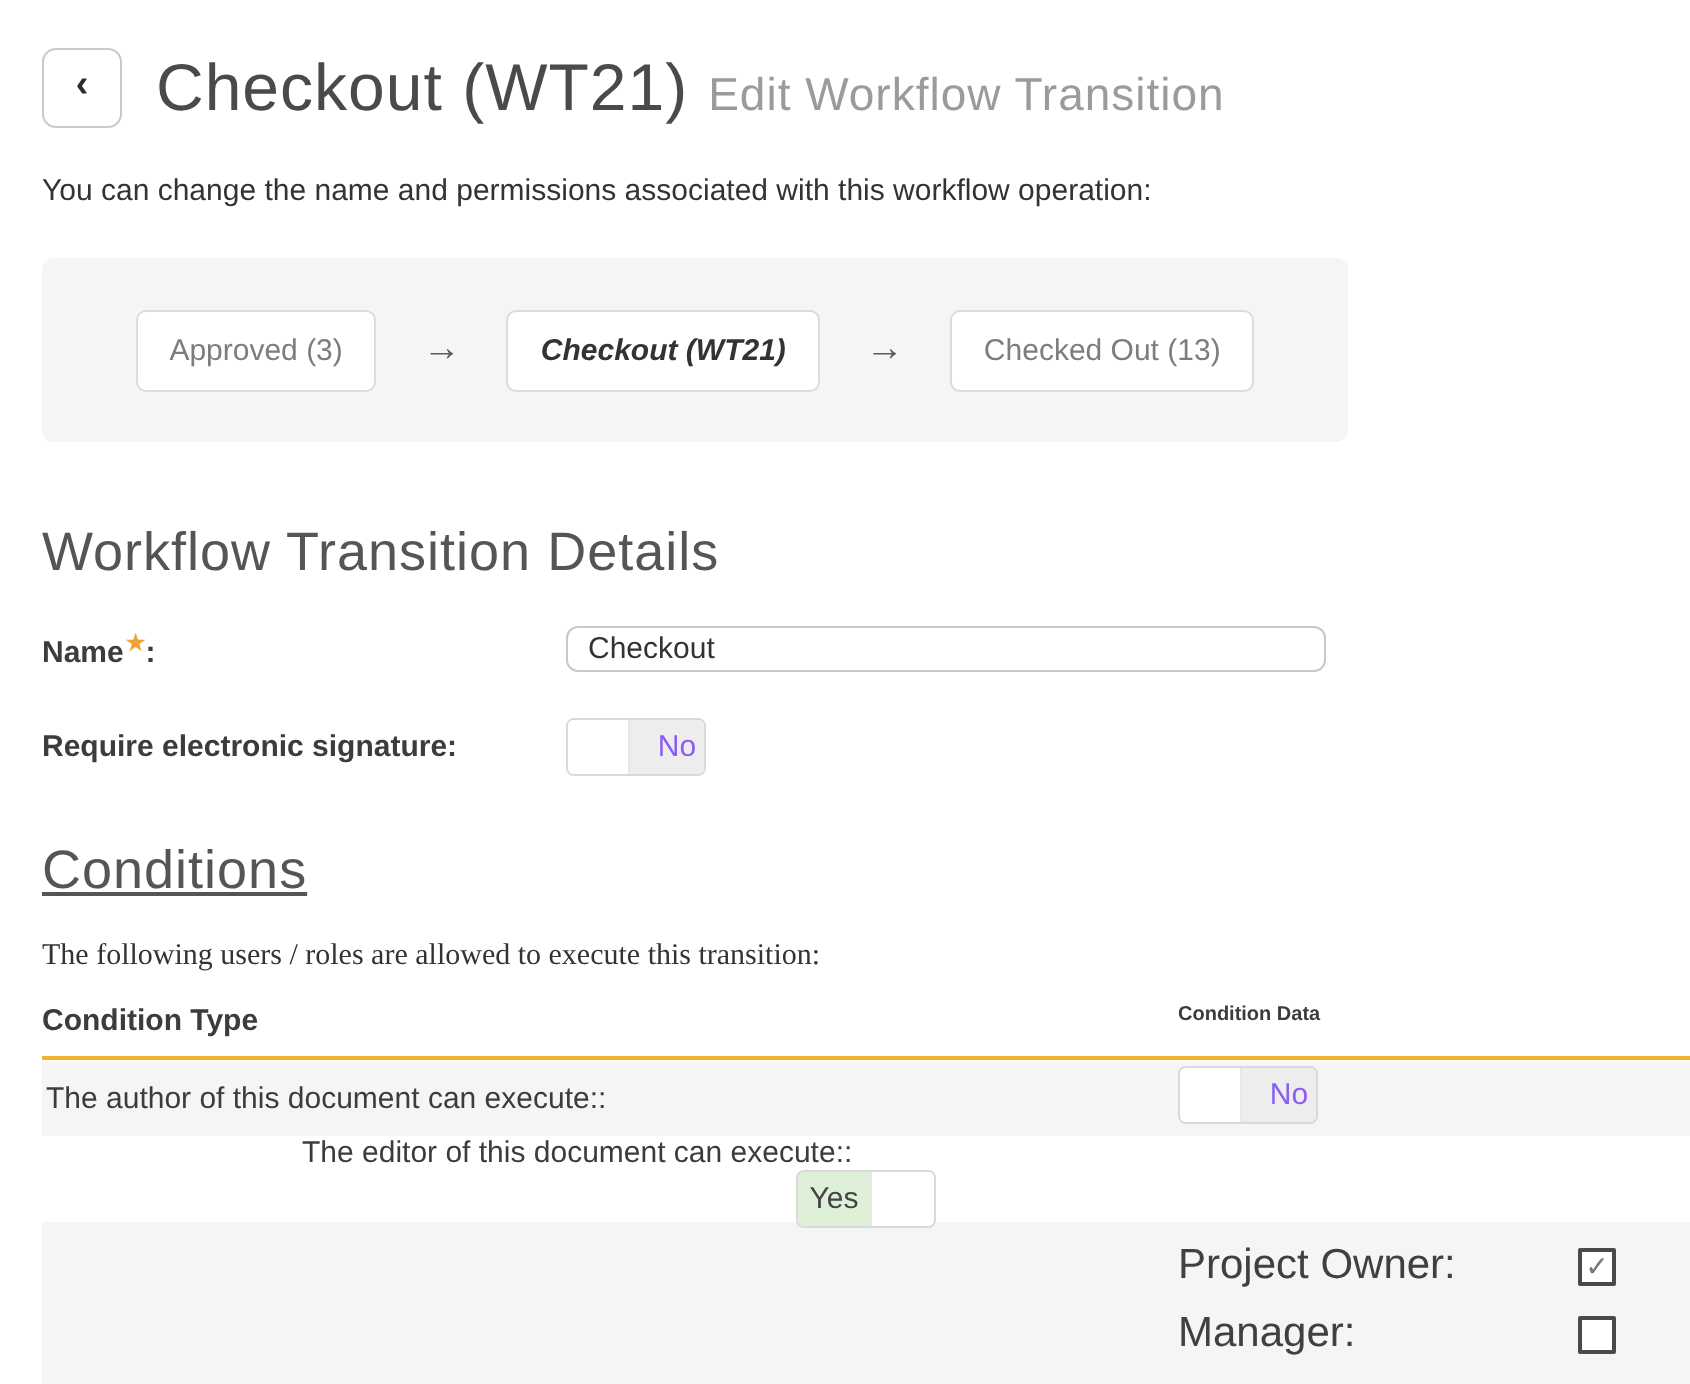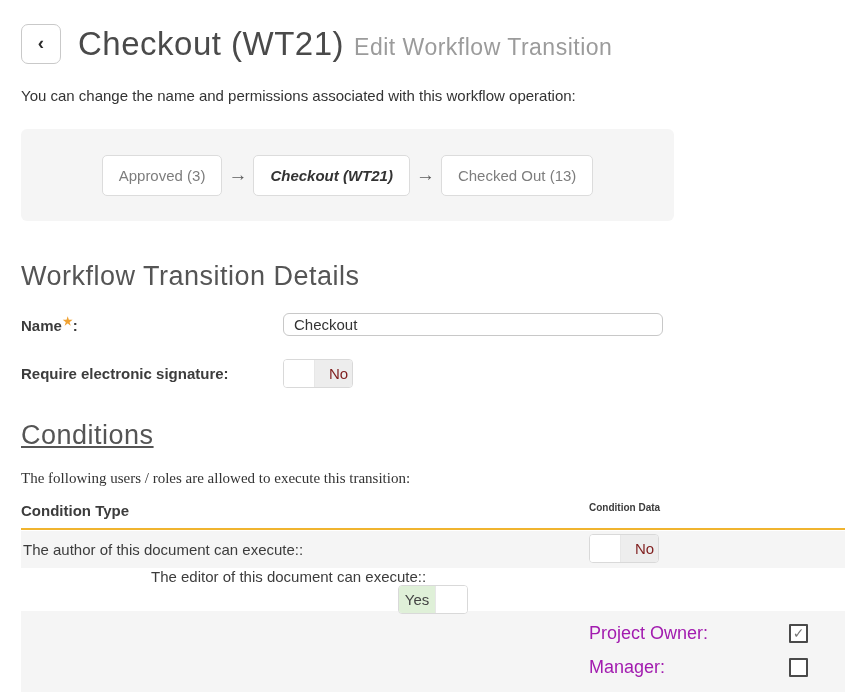--- a/index.html
+++ b/index.html
@@ -12,21 +12,21 @@
   .back-btn { width:40px; height:40px; border:1px solid #c9c9c9; border-radius:7px;
     background:#fff; display:flex; align-items:center; justify-content:center;
     font-size:19px; font-weight:bold; color:#2b2b2b; cursor:pointer; padding-bottom:2px; }
   .title { font-size:33px; font-weight:300; color:#4a4a4a; letter-spacing:0.5px; }
   .subtitle { font-size:23px; font-weight:300; color:#9b9b9b; margin-left:10px; letter-spacing:0.5px; }
 
   .intro { margin-top:23px; font-size:15px; color:#333; }
 
   
   .wf-panel { margin-top:25px; width:653px; height:92px; background:#f5f5f5;
-    border-radius:6px; display:flex; align-items:center; justify-content:center; gap:6px; }
+    border-radius:6px; display:flex; align-items:center; justify-content:center; gap:23px; }
   .wf-step { background:#fff; border:1px solid #dcdcdc; border-radius:5px;
     padding:11px 16px; font-size:15px; color:#7d7d7d; cursor:pointer; }
   .wf-step.current { color:#333; font-weight:bold; font-style:italic; }
   .wf-arrow { font-size:19px; font-weight:bold; color:#5a5a5a; }
 
   h2.sec { font-weight:300; color:#555; font-size:27px; letter-spacing:0.5px; }
   .sec-details { margin-top:40px; }
   .sec-conditions { margin-top:32px;text-decoration:underline; }
 
   
@@ -35,21 +35,21 @@
   .req-star { color:#f0a232; font-size:11px; vertical-align:super; margin-left:1px; }
   .name-input { width:380px; height:23px; border:1px solid #c8c8c8; border-radius:6px;
     font-size:15px; color:#333; padding:0 10px; font-family:"Liberation Sans", sans-serif; }
   .form-row.sig { margin-top:23px; }
 
   
   .toggle { display:inline-flex; height:29px; border:1px solid #d9d9d9; border-radius:4px;
     overflow:hidden; background:#fff; font-size:15px; cursor:pointer; }
   .toggle .seg { display:flex; align-items:center; justify-content:center; height:100%; }
   .toggle.off .knob { width:31px; background:#fff; border-right:1px solid #e7e7e7; }
-  .toggle.off .txt  { width:37px; background:#ededed; color:#7f1d1d;padding-left:10px; }
+  .toggle.off .txt  { width:37px; background:#ededed; color:#8b5cf6;padding-left:10px; }
   .toggle.on  .txt  { width:37px; background:#dff0d8; color:#444; border-right:1px solid #e7e7e7; }
   .toggle.on  .knob { width:31px; background:#fff; }
 
   .cond-desc { margin-top:19px; font-size:15px; color:#333;font-family:Liberation Serif, serif; }
 
   
   .cond-table { margin-top:15px; width:824px; }
   .ct-head { display:flex; border-bottom:2px solid #f0b washed; }
   .ct-head { display:flex; border-bottom:2px solid #f0b42f; padding-bottom:9px; }
   .ct-col-type { width:568px; font-size:15px; font-weight:bold; color:#3c3c3c; }
@@ -58,21 +58,21 @@
   .ct-row.shade { background:#f5f5f5; }
   .ct-row .cell-type { width:568px; font-size:15px; color:#3c3c3c; padding-left:2px; }
   .ct-row .cell-data { flex:1; }
   .ct-row.r1 { height:37px; margin-top:1px; }
   .ct-row.r2 { height:41px;flex-direction:column; }
   .ct-row.r3 { height:86px; margin-top:2px; align-items:flex-start; padding-top:5px; }
 
   .roles { flex:1; display:flex; flex-direction:column; }
   .role-line { display:flex; align-items:center; height:34px; padding-right:37px;
     justify-content:space-between; }
-  .role-label { font-size:18px; color:#a21caf; }
+  .role-label { font-size:21px; color:#404040; }
   .checkbox { width:19px; height:19px; border:2px solid #4a4a4a; border-radius:1px;
     background:#fff; display:flex; align-items:center; justify-content:center;
     font-size:14px; color:#777; cursor:pointer; line-height:1; }
 </style>
 </head>
 <body>
 
 <div class="page">
 
   <div class="hdr">

